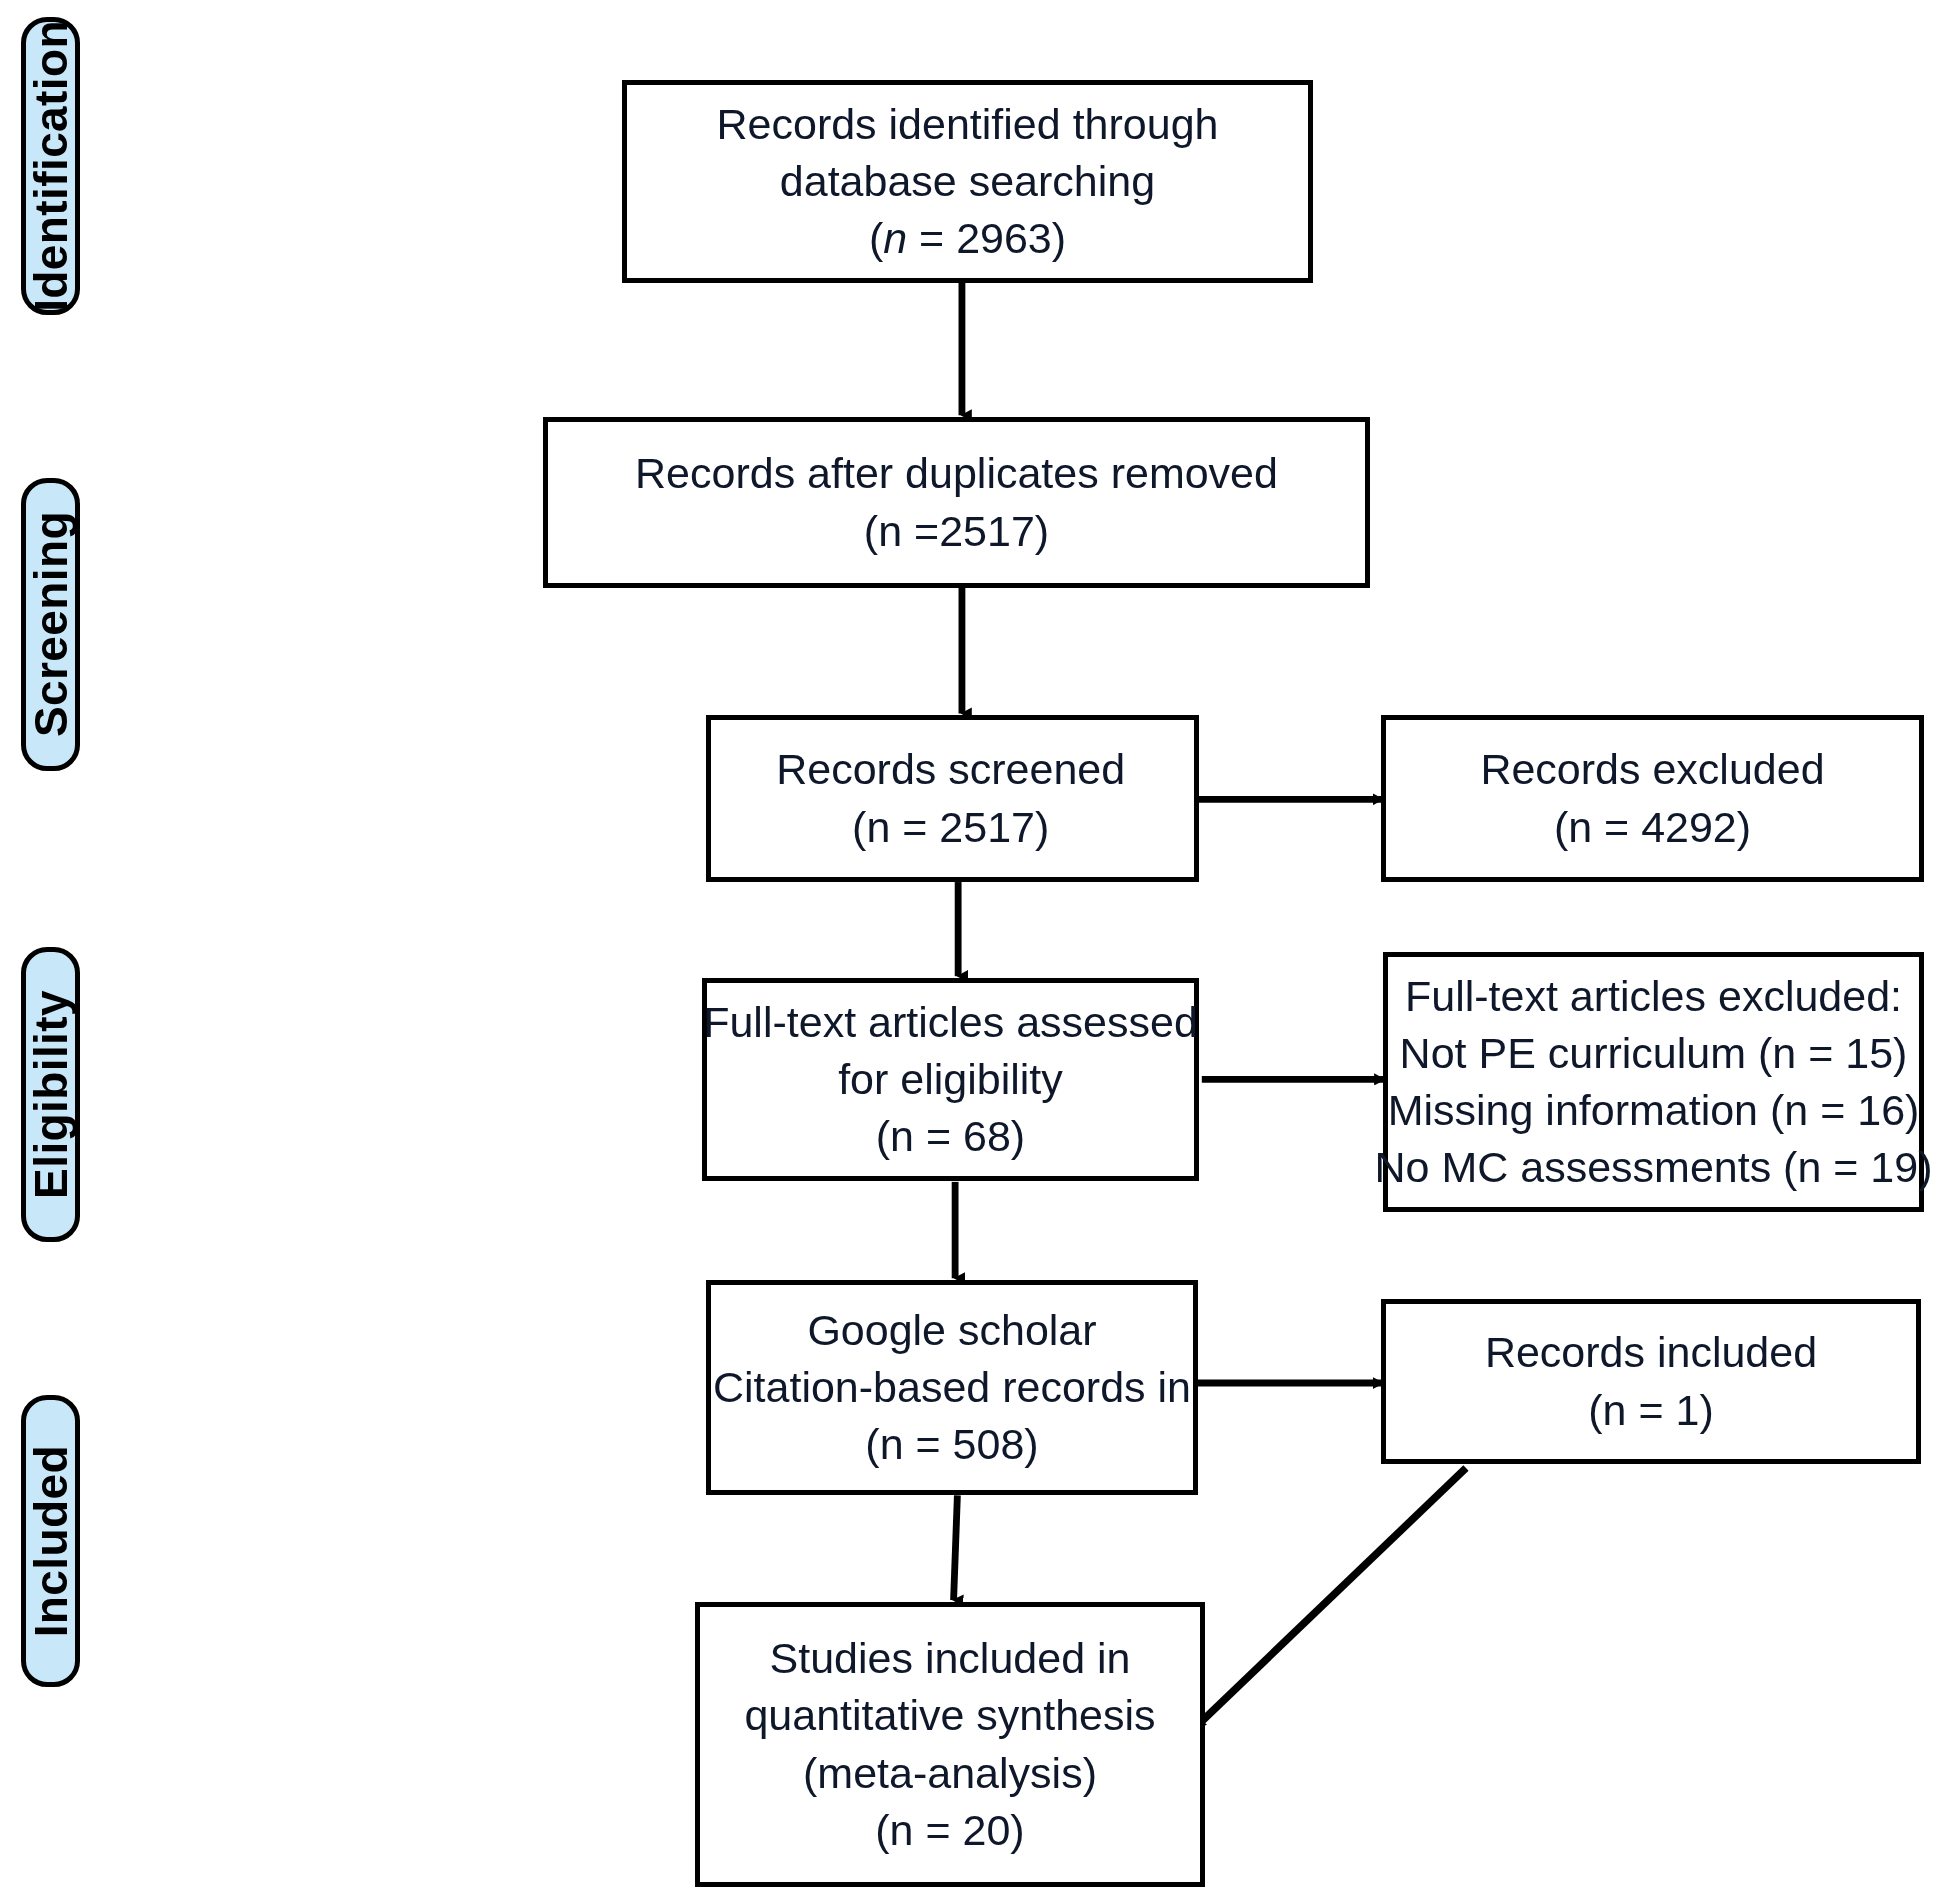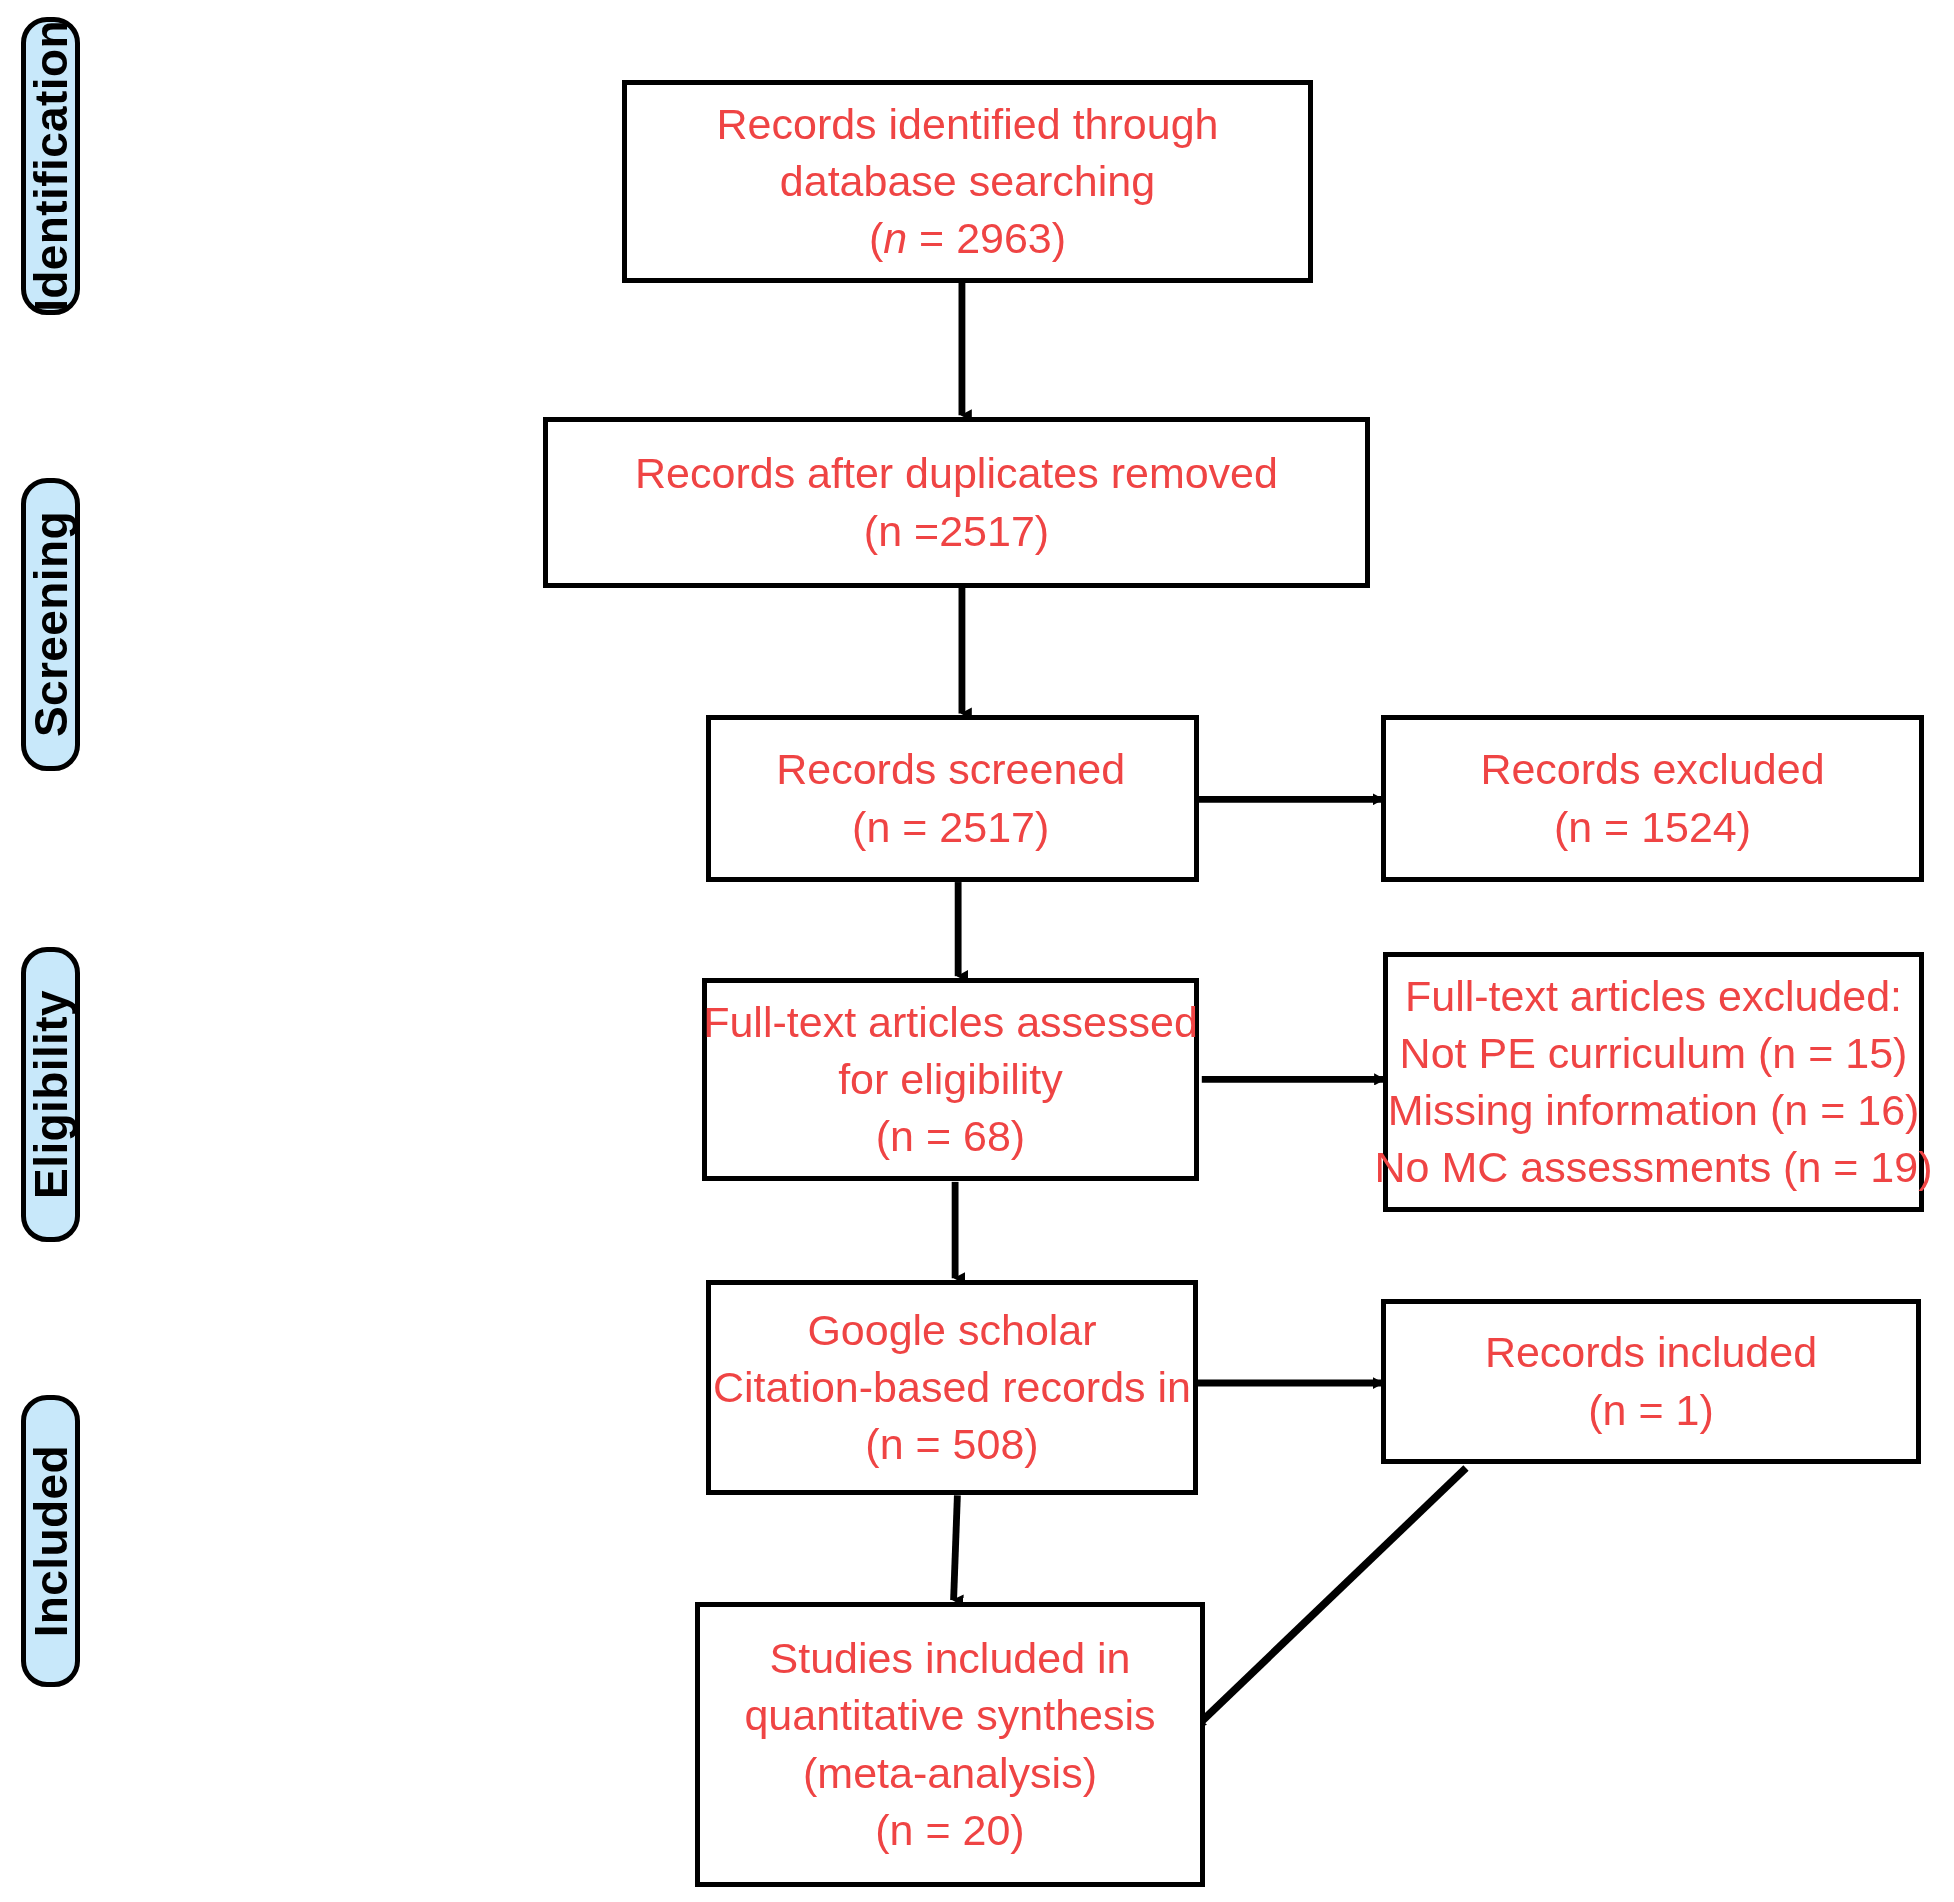--- a/index.html
+++ b/index.html
@@ -45,21 +45,21 @@
     background: #ffffff;
     display: flex;
     flex-direction: column;
     align-items: center;
     justify-content: center;
     padding: 4.6px 10.6px;
   }
   .flow-box .line {
     font-size: 43px;
     line-height: 1.33;
-    color: #ef4444;
+    color: #0f172a;
     text-align: center;
     white-space: nowrap;
   }
   .flow-box.left-align .line {
     text-align: center;
   }
   .italic-n { font-style: italic; }
 
   
   #connectors {
@@ -135,21 +135,21 @@
     <div class="line">(n =2517)</div>
   </div>
 
   <div class="flow-box" style="left:706px; top:715px; width:493px; height:167px;padding-left:7px;">
     <div class="line">Records screened</div>
     <div class="line">(n = 2517)</div>
   </div>
 
   <div class="flow-box" style="left:1381px; top:715px; width:543px; height:167px;">
     <div class="line">Records excluded</div>
-    <div class="line">(n = 1524)</div>
+    <div class="line">(n = 4292)</div>
   </div>
 
   <div class="flow-box" style="left:702px; top:978px; width:497px; height:203px;">
     <div class="line">Full-text articles assessed</div>
     <div class="line">for eligibility</div>
     <div class="line">(n = 68)</div>
   </div>
 
   <div class="flow-box left-align" style="left:1383px; top:952px; width:541px; height:260px;">
     <div class="line">Full-text articles excluded:</div>

